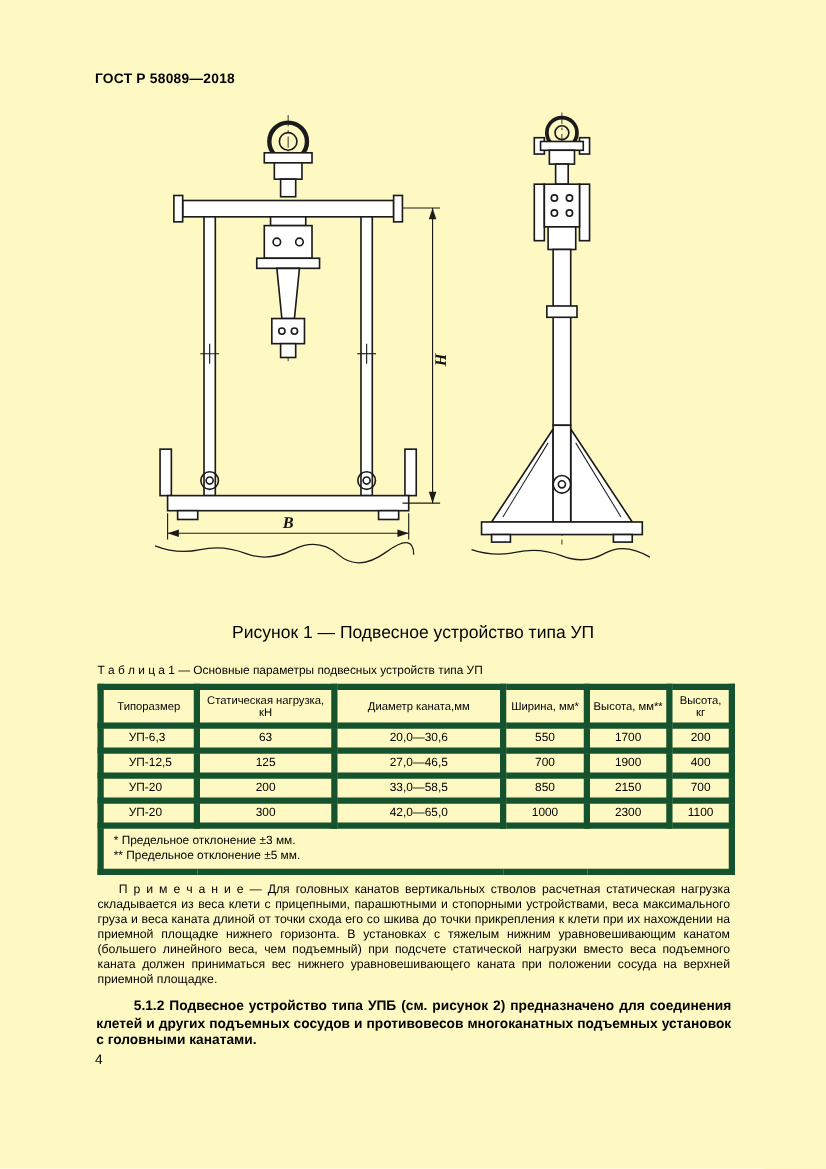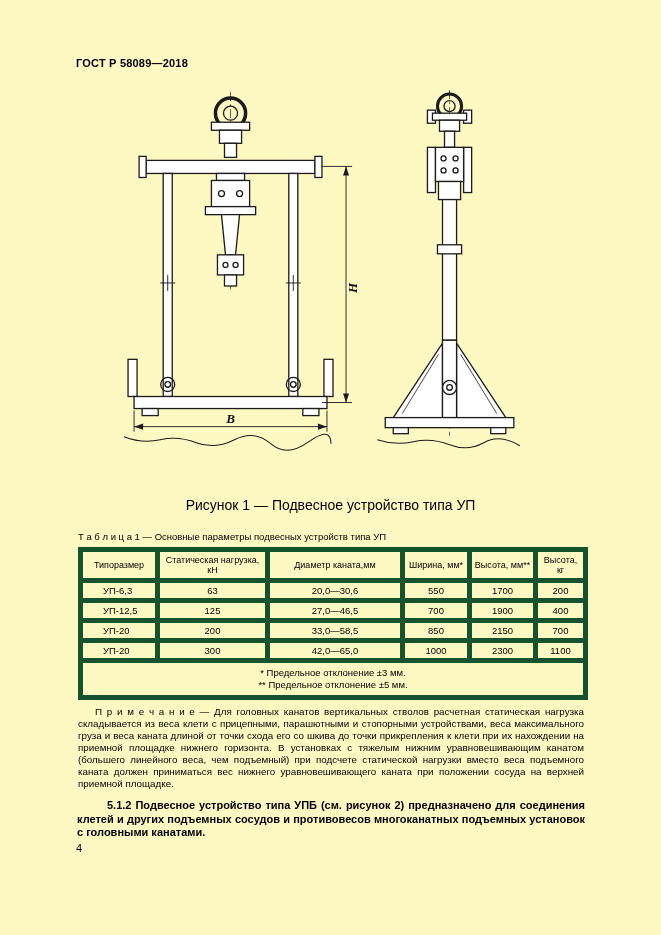--- a/index.html
+++ b/index.html
@@ -15,21 +15,21 @@
   .params-table {
     position:absolute; left:78px; top:547px; width:505px;
     border-collapse:collapse; font-size:9.5px; table-layout:fixed;
   }
   .params-table th, .params-table td {
     border:5px solid #14532d; text-align:center; vertical-align:middle;
     padding:2px 3px; height:18px; font-weight:normal;
   }
   .params-table thead th { font-size:9px; padding:3px 2px; }
   .params-table td.col-first { text-align:left; padding-left:20px; }
-  .params-table tfoot td { text-align:center; padding:4px 8px; height:auto; }
+  .params-table tfoot td { text-align:left; padding:4px 8px; height:auto; }
   .footnote-cell div { line-height:12px; }
   .note {
     position:absolute; left:78px; top:706px; width:506px;
     font-size:9.8px; line-height:12px; text-align:justify; text-indent:17px;
   }
   .body-para {
     position:absolute; left:77px; top:799px; width:508px;
     font-size:11px; line-height:13.5px; text-align:justify; text-indent:30px;font-weight:bold;
   }
   .page-number { position:absolute; left:76px; top:842px; font-size:11px; }

